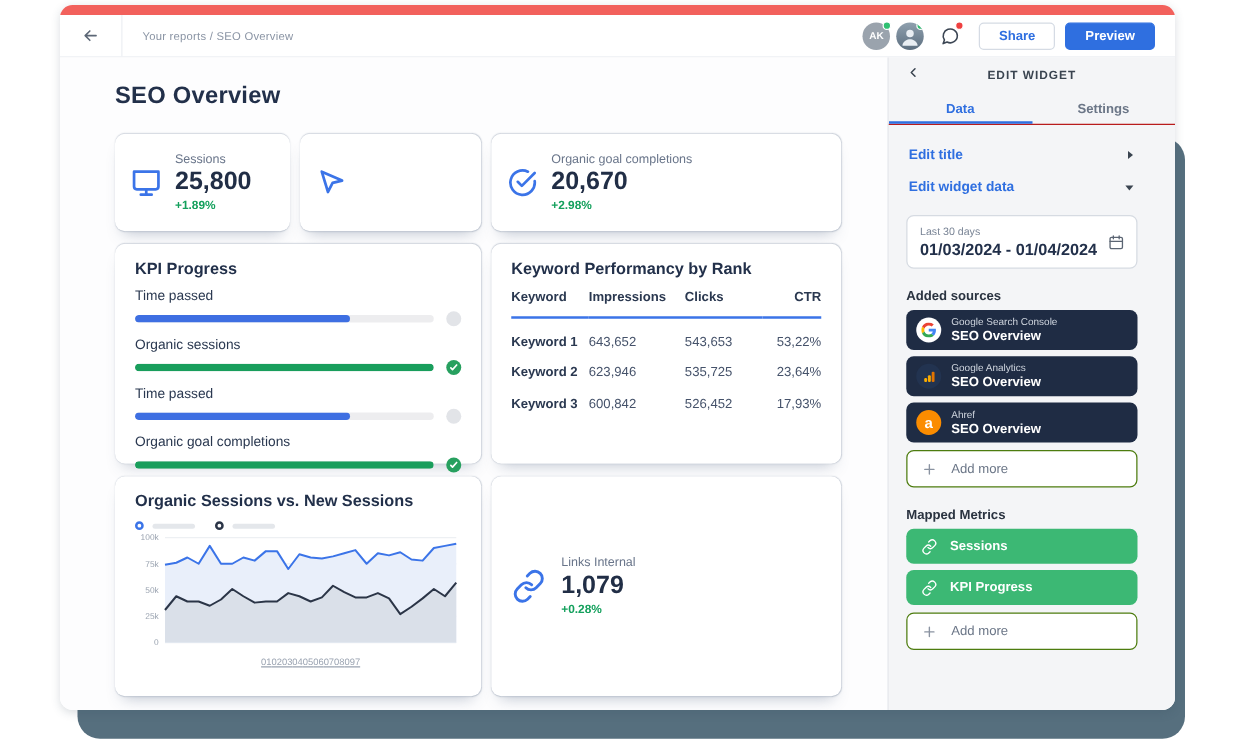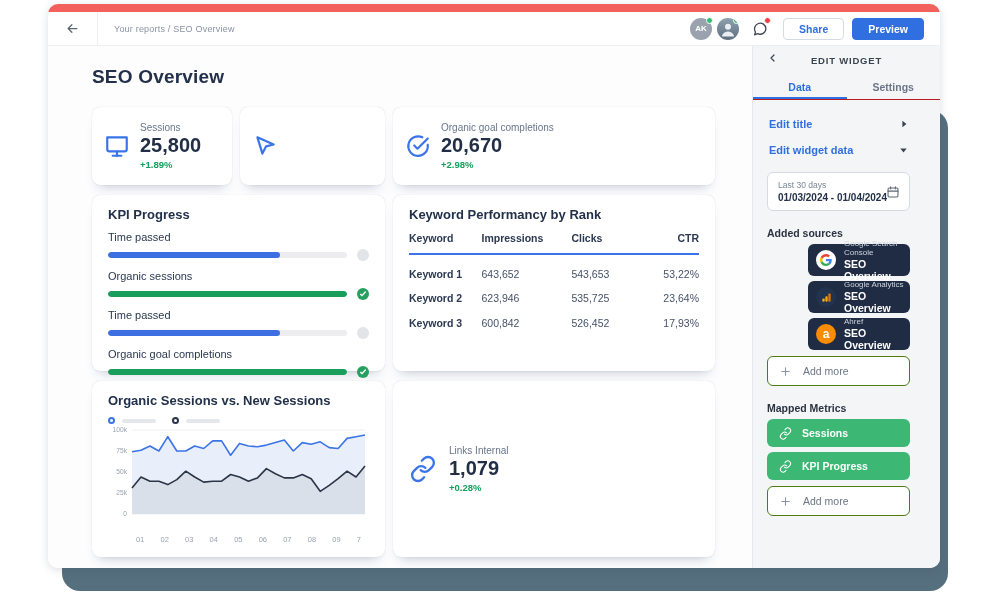--- a/index.html
+++ b/index.html
@@ -70,45 +70,45 @@
   .kw-td { font-size:10.5px; color:#45526a; padding:12.5px 0 0 0; }
   .kw-td.kw-name { font-weight:bold; color:#2a3850; }
   .kw-right { text-align:right; }
 
   .bottom-row { display:grid; grid-template-columns:293px 1fr; gap:8px; }
   .chart-card { padding:12px 16px; height:176px; }
   .legend-row { display:flex; align-items:center; gap:16px; margin-top:9px; }
   .legend-item { display:flex; align-items:center; gap:7px; }
   .legend-dot { width:7px; height:7px; border-radius:50%; border:2px solid; background:#fff; }
   .legend-bar { width:34px; height:4px; border-radius:2px; background:#e4e7eb; }
-  .xlabels { margin-left:24px; width:233px; display:flex; justify-content:space-between; font-size:7.5px; color:#99a2b0; margin-top:13px; padding:0 4px; }
+  .xlabels { margin-left:24px; width:233px; display:flex; justify-content:center; font-size:7.5px; color:#99a2b0; margin-top:3px; padding:0 4px;text-decoration:underline; }
 
   .link-col { display:flex; flex-direction:column; gap:8px; }
   .link-card { flex:1; display:flex; align-items:center; gap:12px; padding:0 16px; }
 
   
-  .side-panel { width:188px; flex:none; background:#f4f5f7; border-left:1px solid #e6e8ed; display:flex; flex-direction:column; }
+  .side-panel { width:230px; flex:none; background:#f4f5f7; border-left:1px solid #e6e8ed; display:flex; flex-direction:column; }
   .sp-head { height:28px; flex:none; position:relative; display:flex; align-items:center; justify-content:center; }
   .sp-back { position:absolute; left:14px; top:6px; cursor:pointer; }
   .sp-title { font-size:9.5px; font-weight:bold; letter-spacing:.8px; color:#3a4450; }
   .sp-tabs { height:26px; flex:none; display:flex; border-bottom:1px solid #b91c1c; }
   .sp-tab { flex:1; display:flex; align-items:center; justify-content:center; font-size:10.5px; font-weight:bold; color:#6b7687; cursor:pointer; }
   .sp-tab.active { color:#2f6fe0; box-shadow:inset 0 -2px 0 #2f6fe0; }
   .sp-body { flex:1; padding:4px 30px 0 14px; }
 
   .edit-link-row { display:flex; align-items:center; justify-content:space-between; margin:14px 2px 0 2px; cursor:pointer; }
   .edit-link { font-size:11px; font-weight:bold; color:#2f6fe0; }
 
   .date-box { position:relative; margin-top:16px; background:#fff; border:1px solid #d6dbe2; border-radius:6px; padding:7px 30px 7px 10px; cursor:pointer; }
   .date-preset { font-size:8.5px; color:#7a8596; }
-  .date-range { font-size:10px; font-weight:bold; color:#22304a; margin-top:2px; white-space:nowrap; }
+  .date-range { font-size:13px; font-weight:bold; color:#22304a; margin-top:2px; white-space:nowrap; }
   .date-cal { position:absolute; right:9px; top:50%; transform:translateY(-50%); }
 
   .sp-label { font-size:10.5px; font-weight:bold; color:#2a3340; margin-top:16px; }
-  .source-card { margin-top:5px; height:32px; background:#1f2c44; border-radius:6px; display:flex; align-items:center; gap:8px; padding-left:8px; cursor:pointer;margin-left:41px; }
+  .source-card { margin-top:5px; height:32px; background:#1f2c44; border-radius:6px; display:flex; align-items:center; gap:8px; padding-left:8px; cursor:pointer; }
   .src-icon { width:20px; height:20px; border-radius:50%; flex:none; display:flex; align-items:center; justify-content:center; }
   .src-icon.g { background:#fff; }
   .src-icon.ga { background:#223350; }
   .src-icon.ah { background:#fb8c00; color:#fff; font-weight:bold; font-size:12px; }
   .src-name { font-size:8px; color:#cfd5de; }
   .src-widget { font-size:10.5px; font-weight:bold; color:#fff; margin-top:1px; }
 
   .add-more { margin-top:6px; height:30px; background:#fff; border:1px solid #4d7c0f; border-radius:6px;
     display:flex; align-items:center; gap:12px; padding-left:12px; color:#6b7687; font-size:10.5px; cursor:pointer; }
 

